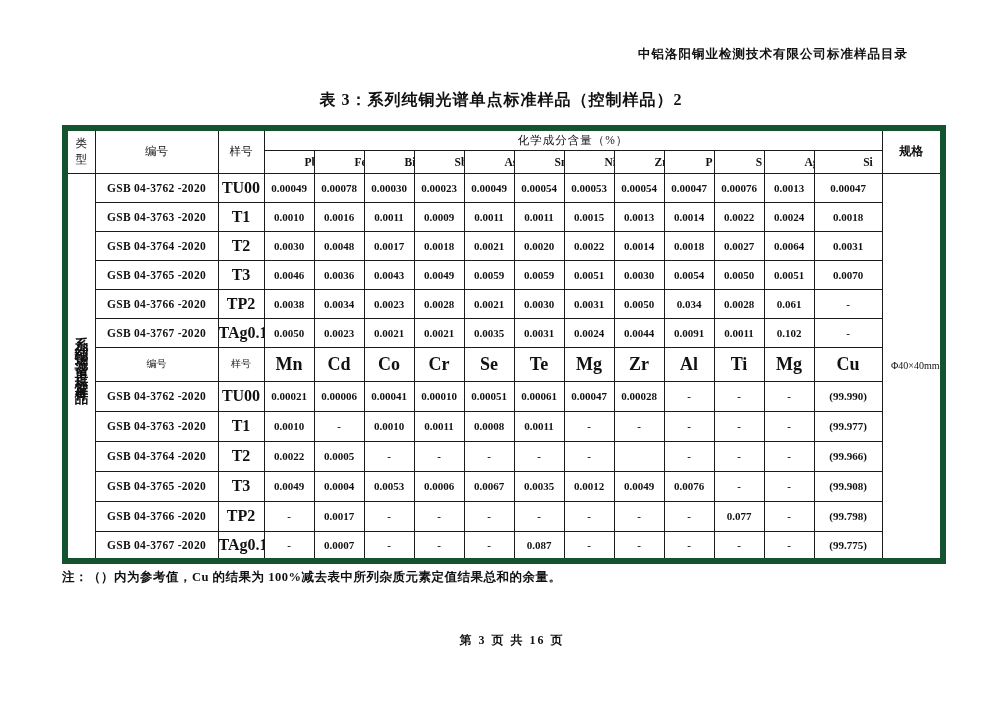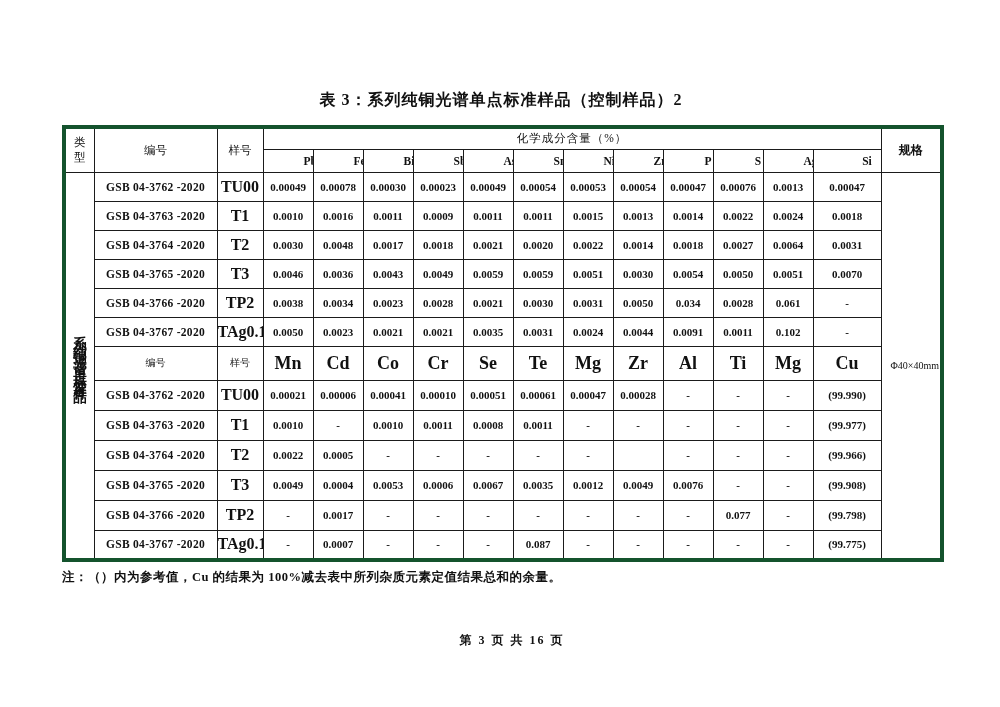--- a/index.html
+++ b/index.html
@@ -16,21 +16,21 @@
     text-align: right; font-size: 12.5px; font-weight: bold; letter-spacing: 1px;
   }
   .doc-title {
     position: absolute; top: 90px; left: 62px; width: 878px;
     text-align: center; font-size: 16px; font-weight: bold; letter-spacing: 1px;
   }
 
   .tbl-wrap { position: absolute; top: 125px; left: 62px; }
   table.tbl {
     border-collapse: collapse; table-layout: fixed; width: 878px;
-    border: 4px solid #14532d;
+    border: 6px solid #14532d;
   }
   .tbl th, .tbl td {
     border: 1px solid #1b1b1b;
     text-align: center; vertical-align: middle;
     padding: 0; overflow: hidden;
     font-weight: bold; font-size: 11px;
     white-space: nowrap;
   }
   tr.h1 { height: 22px; }
   tr.h2 { height: 23px; }
@@ -66,20 +66,21 @@
   .footer {
     position: absolute; top: 632px; left: 0; width: 1000px;
     text-align: center; font-size: 12px; font-weight: bold; letter-spacing: 2px; padding-left: 12px;
   }
 </style>
 </head>
 <body>
 
 <div class="page">
 
+  <div class="header-right">中铝洛阳铜业检测技术有限公司标准样品目录</div>
 
   <div class="doc-title">表 3：系列纯铜光谱单点标准样品（控制样品）2</div>
 
   <div class="tbl-wrap">
     <table class="tbl">
       <colgroup>
         <col style="width:30px">
           <col style="width:123px">
           <col style="width:46px">
         <col style="width:50px">

